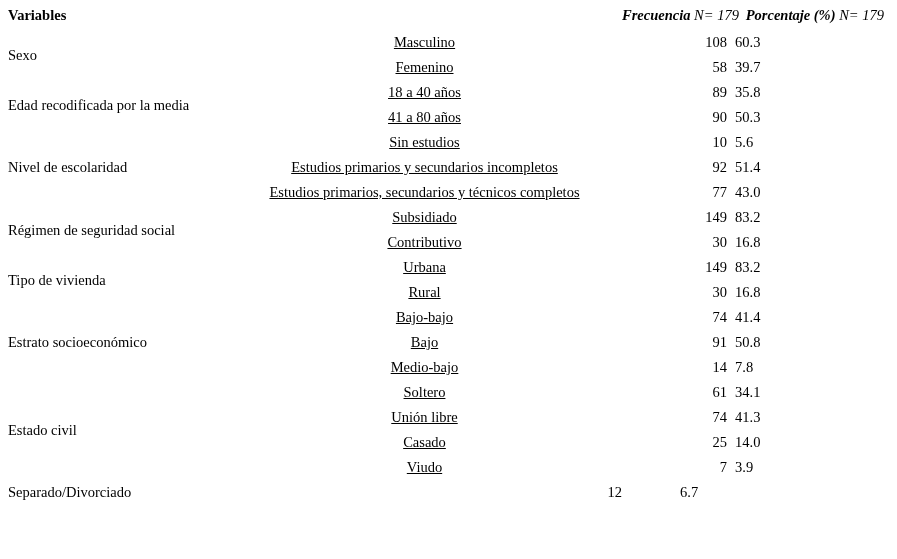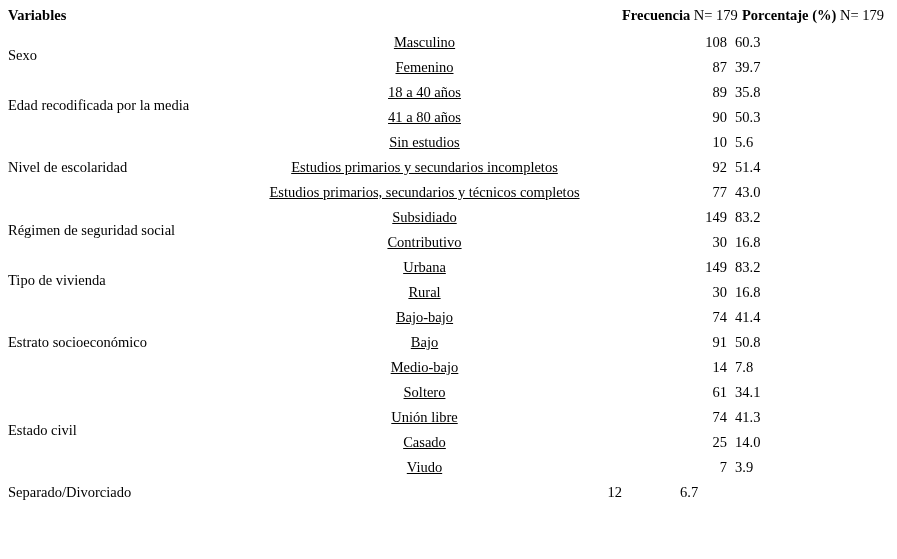--- a/index.html
+++ b/index.html
@@ -43,20 +43,21 @@
     white-space: nowrap;
   }
   thead th.th-variable {
     padding-left: 8px;
     font-size: 14.5px;
   }
   thead th.th-frequency,
   thead th.th-percentage {
     text-align: right;
     padding-right: 0;
+    font-style: italic;
   }
   thead th.th-frequency { padding-right: 8px; }
   thead th.th-percentage { padding-right: 13px; }
 
   .hdr-n {
     font-weight: normal;
     font-size: 14.5px;
   }
 
   tbody td {
@@ -122,21 +123,21 @@
     </thead>
     <tbody id="table-body">
         <tr>
           <td class="cell-variable" rowspan="2">Sexo</td>
           <td class="cell-category">Masculino</td>
           <td class="cell-frequency">108</td>
           <td class="cell-percentage">60.3</td>
         </tr>
         <tr>
           <td class="cell-category">Femenino</td>
-          <td class="cell-frequency">87</td>
+          <td class="cell-frequency">58</td>
           <td class="cell-percentage">39.7</td>
         </tr>
         <tr>
           <td class="cell-variable" rowspan="2">Edad recodificada por la media</td>
           <td class="cell-category">18 a 40 años</td>
           <td class="cell-frequency">89</td>
           <td class="cell-percentage">35.8</td>
         </tr>
         <tr>
           <td class="cell-category">41 a 80 años</td>

